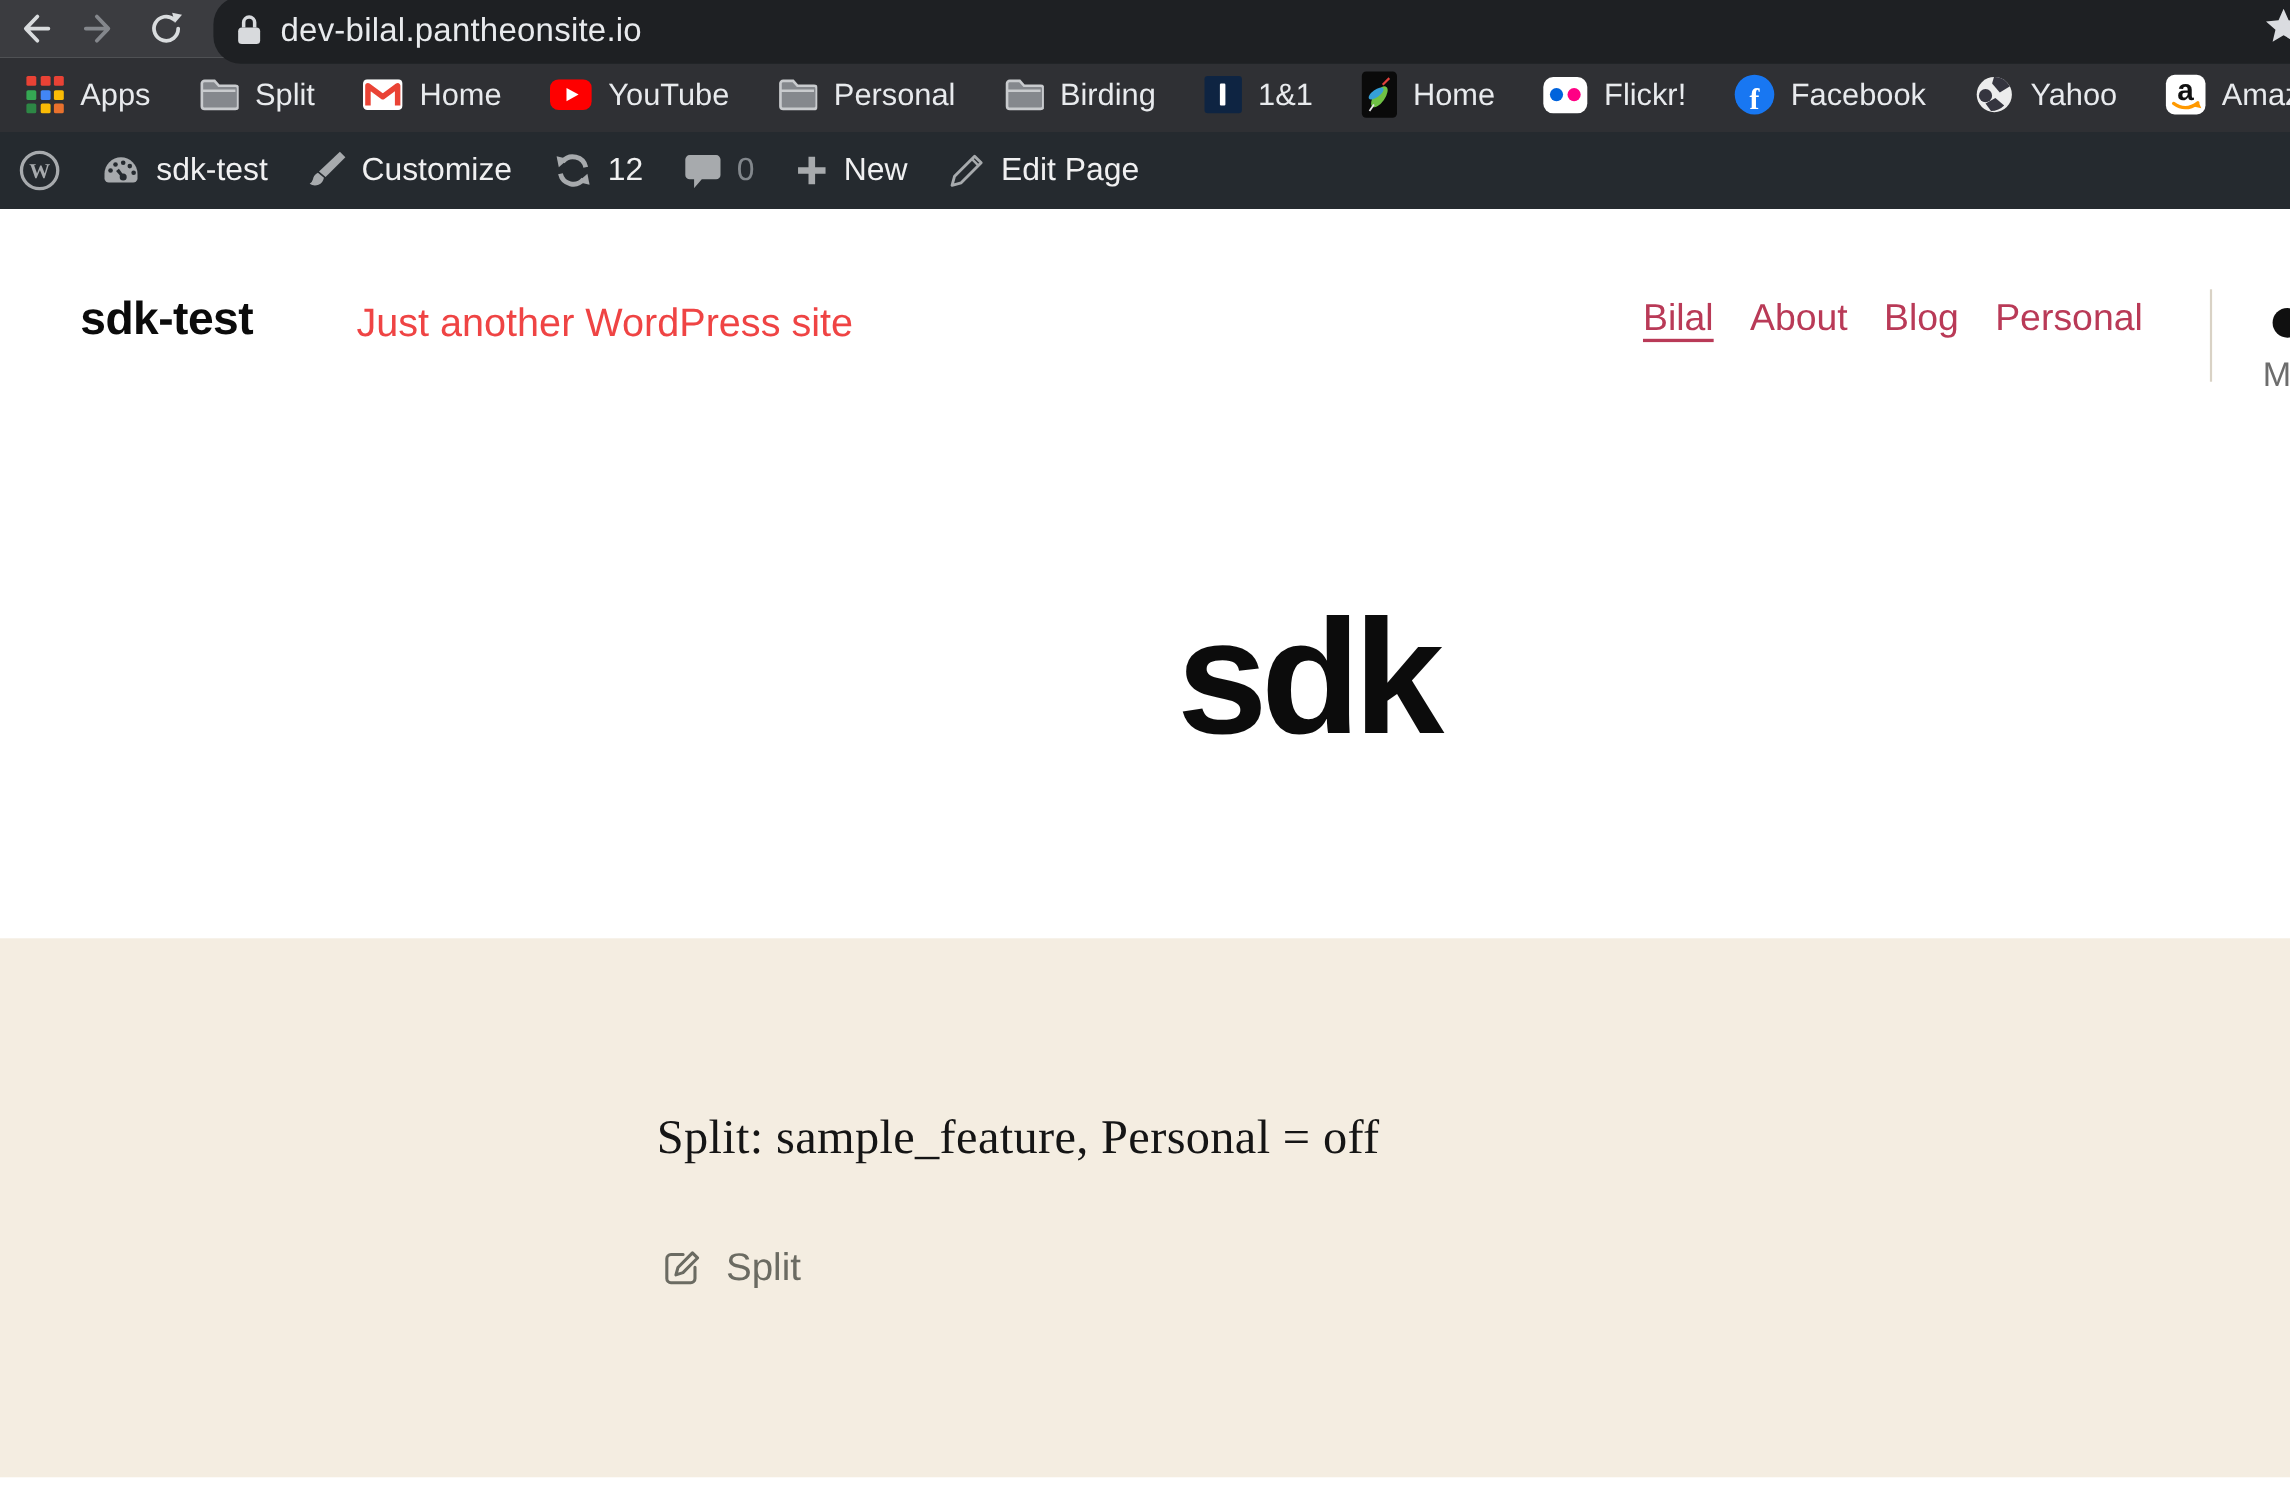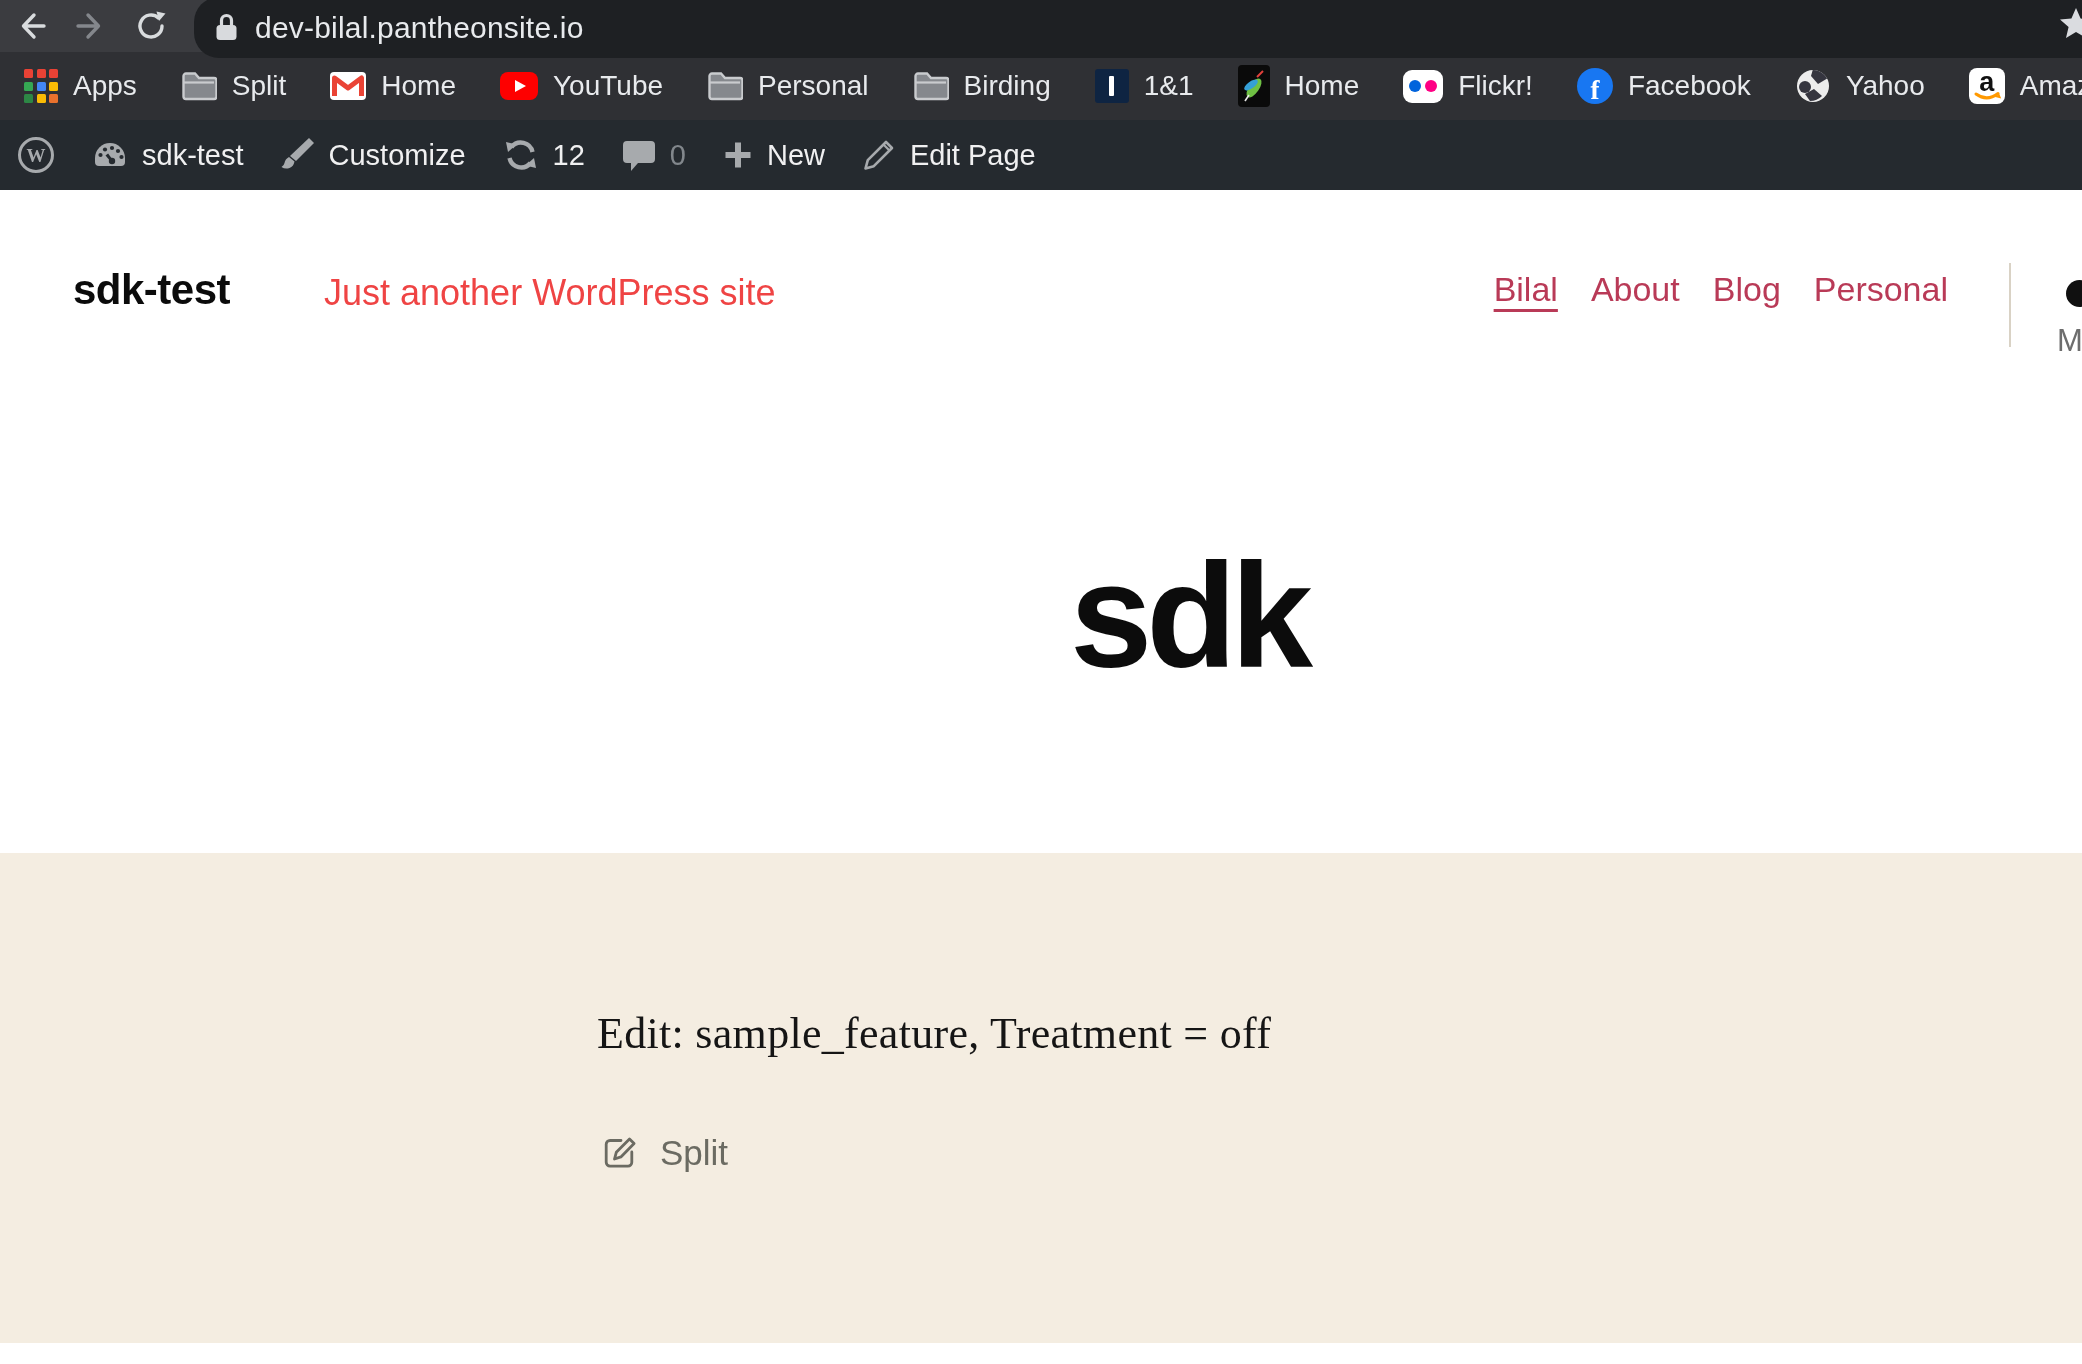--- a/index.html
+++ b/index.html
@@ -295,21 +295,21 @@
   </div>
 
   <div class="header-divider"></div>
   <div class="header-dot"></div>
   <div class="menu-m">M</div>
 
   <div class="sdk-logo">sdk</div>
 </div>
 
 <div class="beige">
-  <div class="split-text">Edit: sample_feature, Treatment = off</div>
+  <div class="split-text">Split: sample_feature, Personal = off</div>
   <div class="edit-row">
     <svg width="40" height="40" viewBox="0 0 40 40">
       <path d="M21 7.5 H10 a3.8 3.8 0 0 0 -3.8 3.8 v18 a3.8 3.8 0 0 0 3.8 3.8 h18 a3.8 3.8 0 0 0 3.8 -3.8 V19" stroke="#6b6b62" stroke-width="2.8" fill="none" stroke-linecap="round"></path>
       <path d="M14.5 26 l1.8 -6.7 L29.5 6 l4.6 4.6 -13.2 13.3 -6.4 2.1 z" stroke="#6b6b62" stroke-width="2.8" fill="none" stroke-linejoin="round"></path>
     </svg>
     <span class="edit-label">Split</span>
   </div>
 </div>
 
 <div class="bottom-strip"></div>

